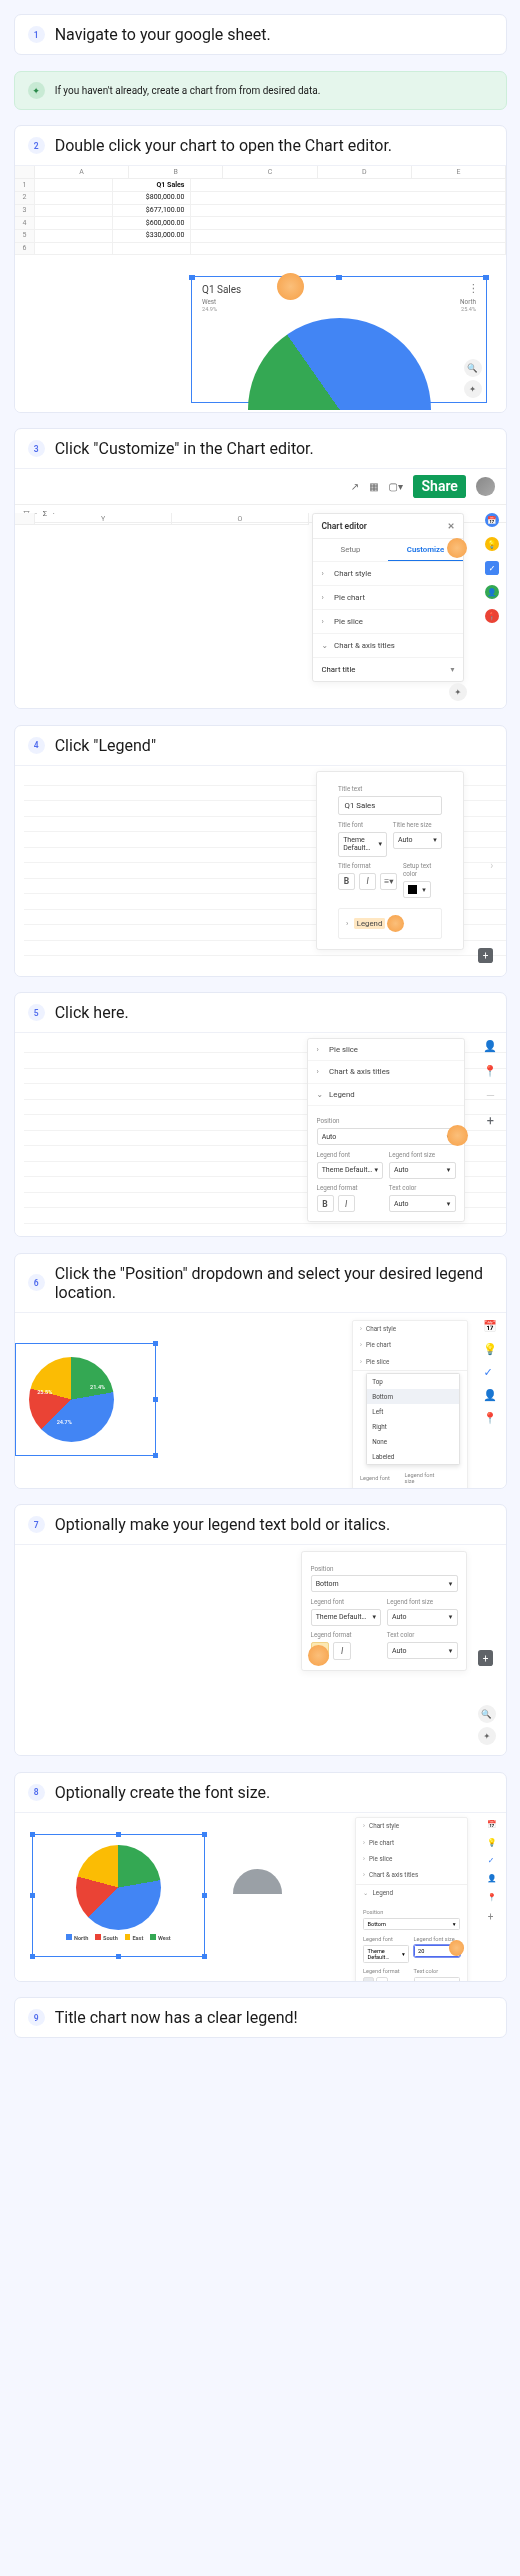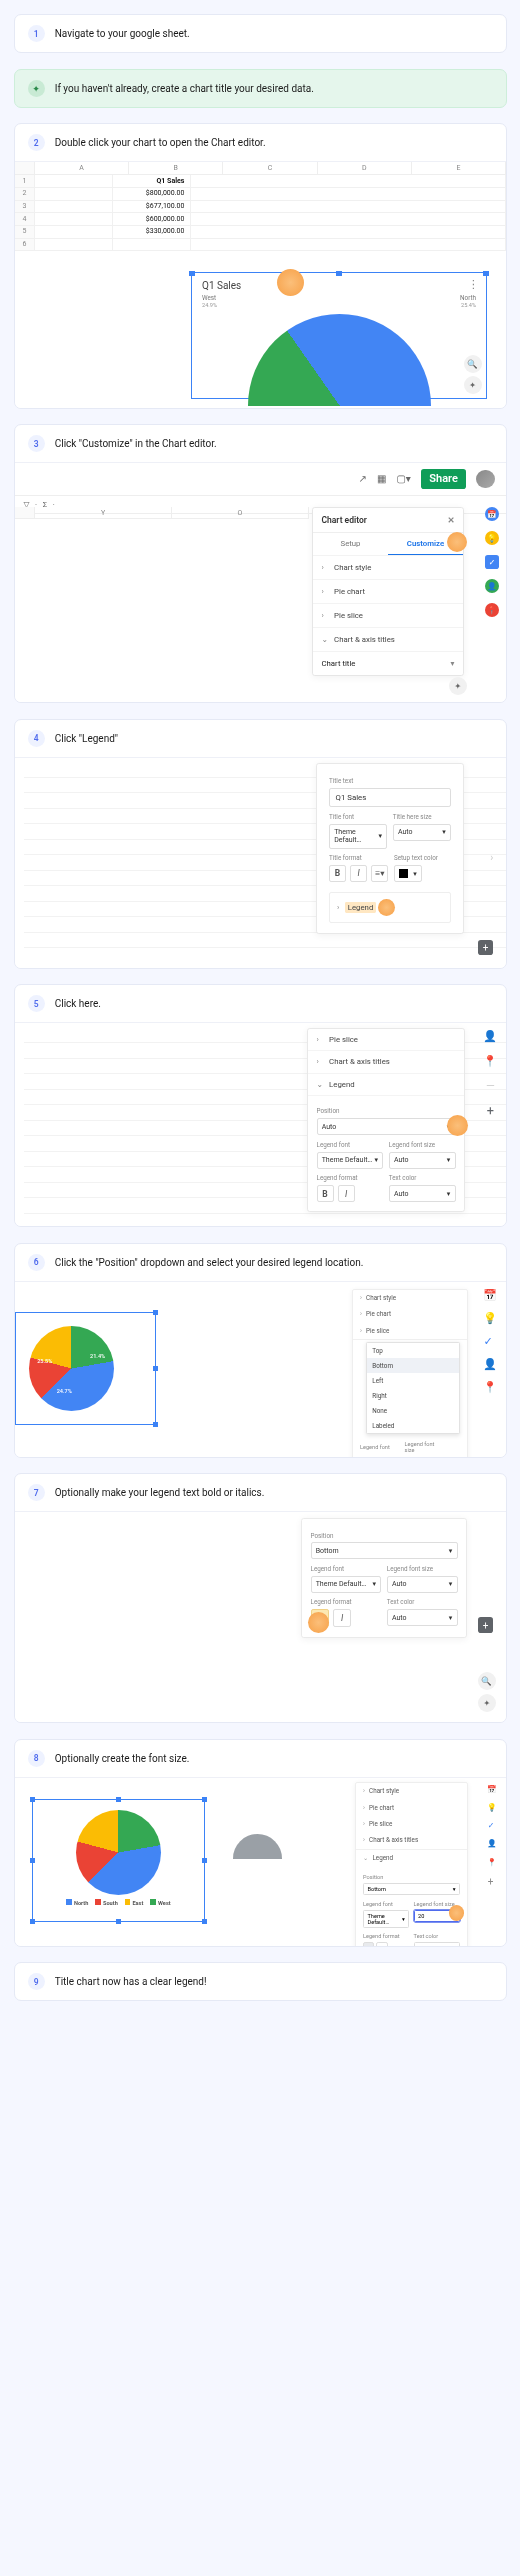--- a/index.html
+++ b/index.html
@@ -28,21 +28,21 @@
     border-radius: 50%;
     background: #eef2ff;
     color: #4f6bed;
     font-size: 8.5px;
     font-weight: 600;
     display: flex;
     align-items: center;
     justify-content: center;
     flex-shrink: 0;
   }
-  .step-text { font-size: 10px; color: #1a1a1a; }
+  .step-text { font-size: 16px; color: #1a1a1a; }
   .tip {
     background: #e5f6ec;
     border: 0.7px solid #cdeeda;
     border-radius: 7px;
     margin-bottom: 15.5px;
     padding: 10px 12.7px;
     display: flex;
     align-items: center;
     gap: 10px;
   }
@@ -103,21 +103,21 @@
     background: radial-gradient(circle, #fbbf7a 0%, #f8a956 70%, rgba(248,169,86,0) 100%);
     pointer-events: none;
   }
   .explore-fab { position:absolute; right:4.2px; bottom:4.2px; display:flex; flex-direction:column; gap:2.8px; }
   .fab-btn { width:18.3px; height:18.3px; border-radius:50%; background:#f1f1f1; display:flex;align-items:center;justify-content:center; font-size:8.5px; color:#666; }
   .chart2-more { position:absolute; top:4.2px; right:7px; color:#888; font-size:11.3px; }
 
   
   .s3 { height: 240px; position: relative; }
   .s3-topbar { display:flex; justify-content:flex-end; align-items:center; gap:10px; padding:5.6px 11.3px; border-bottom:0.7px solid #eee; }
-  .s3-share { background:#0f9d58; color:#fff; font-size:11px; font-weight:600; padding:3.5px 8.5px; border-radius:2.8px; }
+  .s3-share { background:#0f9d58; color:#fff; font-size:14px; font-weight:600; padding:3.5px 8.5px; border-radius:2.8px; }
   .s3-avatar { width:18.3px;height:18.3px;border-radius:50%;background:linear-gradient(135deg,#888,#aaa); }
   .tb-icon { color:#666; font-size:10px; }
   .s3-fx { display:flex; align-items:center; gap:5.6px; padding:4.2px 8.5px; font-size:7.8px; color:#666; border-bottom:0.7px solid #eee; }
   .s3-editor {
     position:absolute; top:44px; right:42px; width:152px;
     background:#fff; border:0.7px solid #e6e6e6; border-radius:2.8px;
     box-shadow: 0 1.4px 7px rgba(0,0,0,0.05);
   }
   .editor-hdr { display:flex; justify-content:space-between; align-items:center; padding:7px 8.5px; font-size:8.5px; font-weight:600; color:#333; border-bottom:0.7px solid #eee; }
   .editor-hdr .x { color:#888; cursor:pointer; }
@@ -137,21 +137,21 @@
   .s3-grid { position:absolute; left:0; top:44px; width:calc(100% - 197px); }
   .s3-cols { display:flex; font-size:7px; color:#888; }
   .s3-cols div{flex:1;text-align:center;border-right:0.7px solid #eee;border-bottom:0.7px solid #eee;padding:1.4px 0;}
 
   
   .s4 { height:211px; position:relative; }
   .s4-grid { position:absolute; left:8.5px; top:4.2px; right:0; bottom:0; }
   .gline-h { border-bottom:0.7px solid #f2f2f2; height:15.5px; }
   .s4-panel {
     position:absolute; right:42px; top:5.6px; width:148px;
-    background:#fff; border:0.7px solid #e8e8e8; border-radius:2.8px; padding:7px 12px 10px;
+    background:#fff; border:0.7px solid #e8e8e8; border-radius:2.8px; padding:7px 21px 10px;
     box-shadow: 0 1.4px 7px rgba(0,0,0,0.05);
   }
   .lbl { font-size:6.3px; color:#888; margin:5.6px 0 2.8px; }
   .tinput { border:0.7px solid #ddd; border-radius:2.1px; font-size:7.8px; width:100%; padding:4.2px 5.6px; color:#333; }
   .two-col { display:flex; gap:5.6px; }
   .two-col > div { flex:1; }
   .sel { border:0.7px solid #ddd; border-radius:2.1px; font-size:7px; padding:3.5px 4.2px; display:flex; justify-content:space-between; align-items:center; color:#333; }
   .fmt-row { display:flex; gap:4.2px; align-items:center; }
   .fmt-btn { width:17px; height:17px; border:0.7px solid #ddd; border-radius:2.1px; display:flex;align-items:center;justify-content:center; font-size:8.5px; color:#555; }
   .legend-pill { margin-top:10px; display:inline-flex; gap:5.6px; align-items:center; font-size:7.8px; color:#444; border:0.7px solid #eee; border-radius:2.1px; padding:5.6px 7px; width:100%; }
@@ -226,21 +226,21 @@
 
 <div class="step">
   <div class="step-header">
     <div class="step-num">1</div>
     <div class="step-text">Navigate to your google sheet.</div>
   </div>
 </div>
 
 <div class="tip">
   <div class="tip-icon">✦</div>
-  <div class="tip-text">If you haven't already, create a chart title your desired data.</div>
+  <div class="tip-text">If you haven't already, create a chart from from desired data.</div>
 </div>
 
 <div class="step">
   <div class="step-header">
     <div class="step-num">2</div>
     <div class="step-text">Double click your chart to open the Chart editor.</div>
   </div>
   <div class="screenshot" style="padding-bottom:8.5px;">
     <div class="sheet-cols">
       <div style="flex:0 0 20px;background:#fafafa;"></div>

